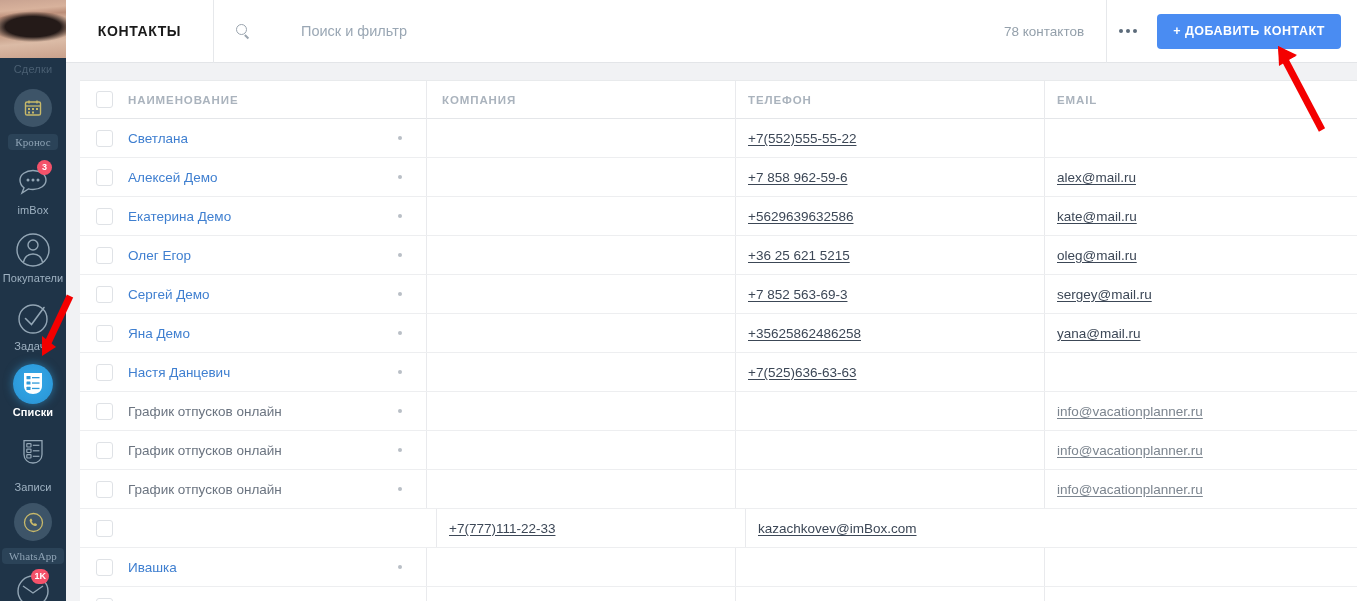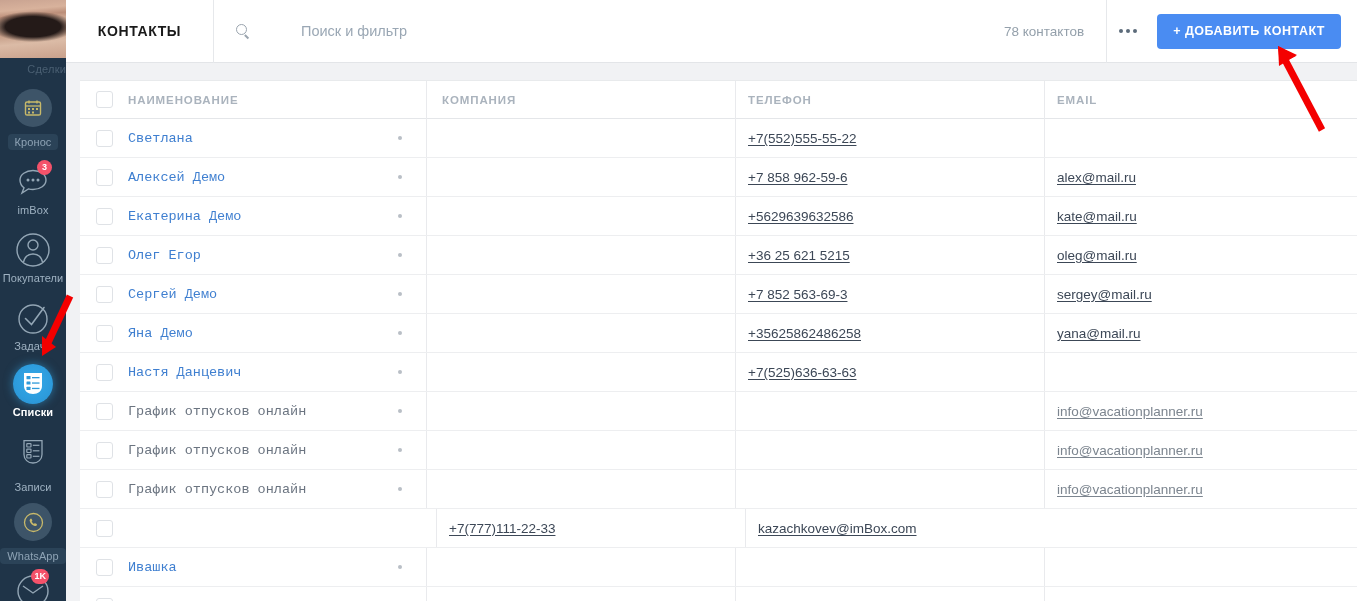--- a/index.html
+++ b/index.html
@@ -19,21 +19,21 @@
     z-index:5;
   }
   .sidebar-photo{
     position:absolute;left:0;top:0;width:66px;height:58px;
     background:
       radial-gradient(ellipse 60px 22px at 50% 46%, #241a18 0%, #241a18 46%, rgba(36,26,24,0) 70%),
       linear-gradient(175deg,#c9a391 0%,#d8b29c 18%,#bb8e79 28%,#d9b6a1 40%,#c39b85 55%,#dbbba6 72%,#c9a18c 100%);
   }
   .sidebar-scroll-top{
     position:absolute;left:0;top:58px;width:66px;height:22px;
-    text-align:right;
+    text-align:center;
   }
   .sb-faint{
     font-size:11px;color:#4a5f72;letter-spacing:.2px;line-height:22px;
   }
   .sb-caret{
     position:absolute;left:50%;top:6px;margin-left:-5px;
     width:0;height:0;border-left:5px solid transparent;border-right:5px solid transparent;
     border-bottom:6px solid #5b7competitors;
   }
   .sb-caret{border-bottom-color:#5c7386;}
@@ -44,21 +44,21 @@
   }
   .sb-ico{
     width:40px;height:40px;margin:0 auto;position:relative;
   }
   .sb-label{
     font-size:11px;color:#9fb2c2;margin-top:2px;line-height:13px;
     letter-spacing:.1px;
   }
   .sb-label.boxed{
     display:inline-block;background:#2b4358;color:#8ea3b5;
-    border-radius:4px;padding:2px 7px;line-height:12px;font-size:11px;
+    border-radius:4px;padding:2px 7px;line-height:12px;font-size:11px;font-family:Liberation Serif, serif;
   }
   .sb-label.active{color:#ffffff;font-weight:bold;}
   .sb-badge{
     position:absolute;right:1px;top:-2px;min-width:15px;height:15px;
     border-radius:8px;background:#f4526a;color:#fff;font-size:9px;
     font-weight:bold;line-height:15px;text-align:center;padding:0 3px;
     box-sizing:border-box;
   }
   .ico-filled{
     width:38px;height:38px;border-radius:50%;background:#3d5468;
@@ -150,21 +150,21 @@
   .c-comp{width:309px;flex:0 0 309px;height:38px;box-sizing:border-box;
     border-right:1px solid #e9eaed;display:flex;align-items:center;padding-left:15px;}
   .c-phone{width:309px;flex:0 0 309px;height:38px;box-sizing:border-box;
     border-right:1px solid #e9eaed;display:flex;align-items:center;padding-left:12px;}
   .c-email{flex:1;height:38px;box-sizing:border-box;display:flex;align-items:center;padding-left:12px;}
 
   .th{
     font-size:11.5px;color:#aab3bd;letter-spacing:.9px;font-weight:bold;
   }
   .th-name{padding-left:0;}
-  .lnk-name{color:#3f7fd0;font-size:13.5px;text-decoration:none;cursor:pointer;font-family:Liberation Mono, monospace;}
+  .lnk-name{color:#3f7fd0;font-size:13.5px;text-decoration:none;cursor:pointer;}
   .lnk-name.muted{color:#6b7480;}
   .lnk{
     color:#3c4756;font-size:13.5px;text-decoration:underline;cursor:pointer;
     text-underline-offset:2px;
   }
   .lnk.grey{color:#7c858f;}
 
   
   .arrows{position:absolute;left:0;top:0;width:1357px;height:601px;pointer-events:none;z-index:20;}
 </style>

